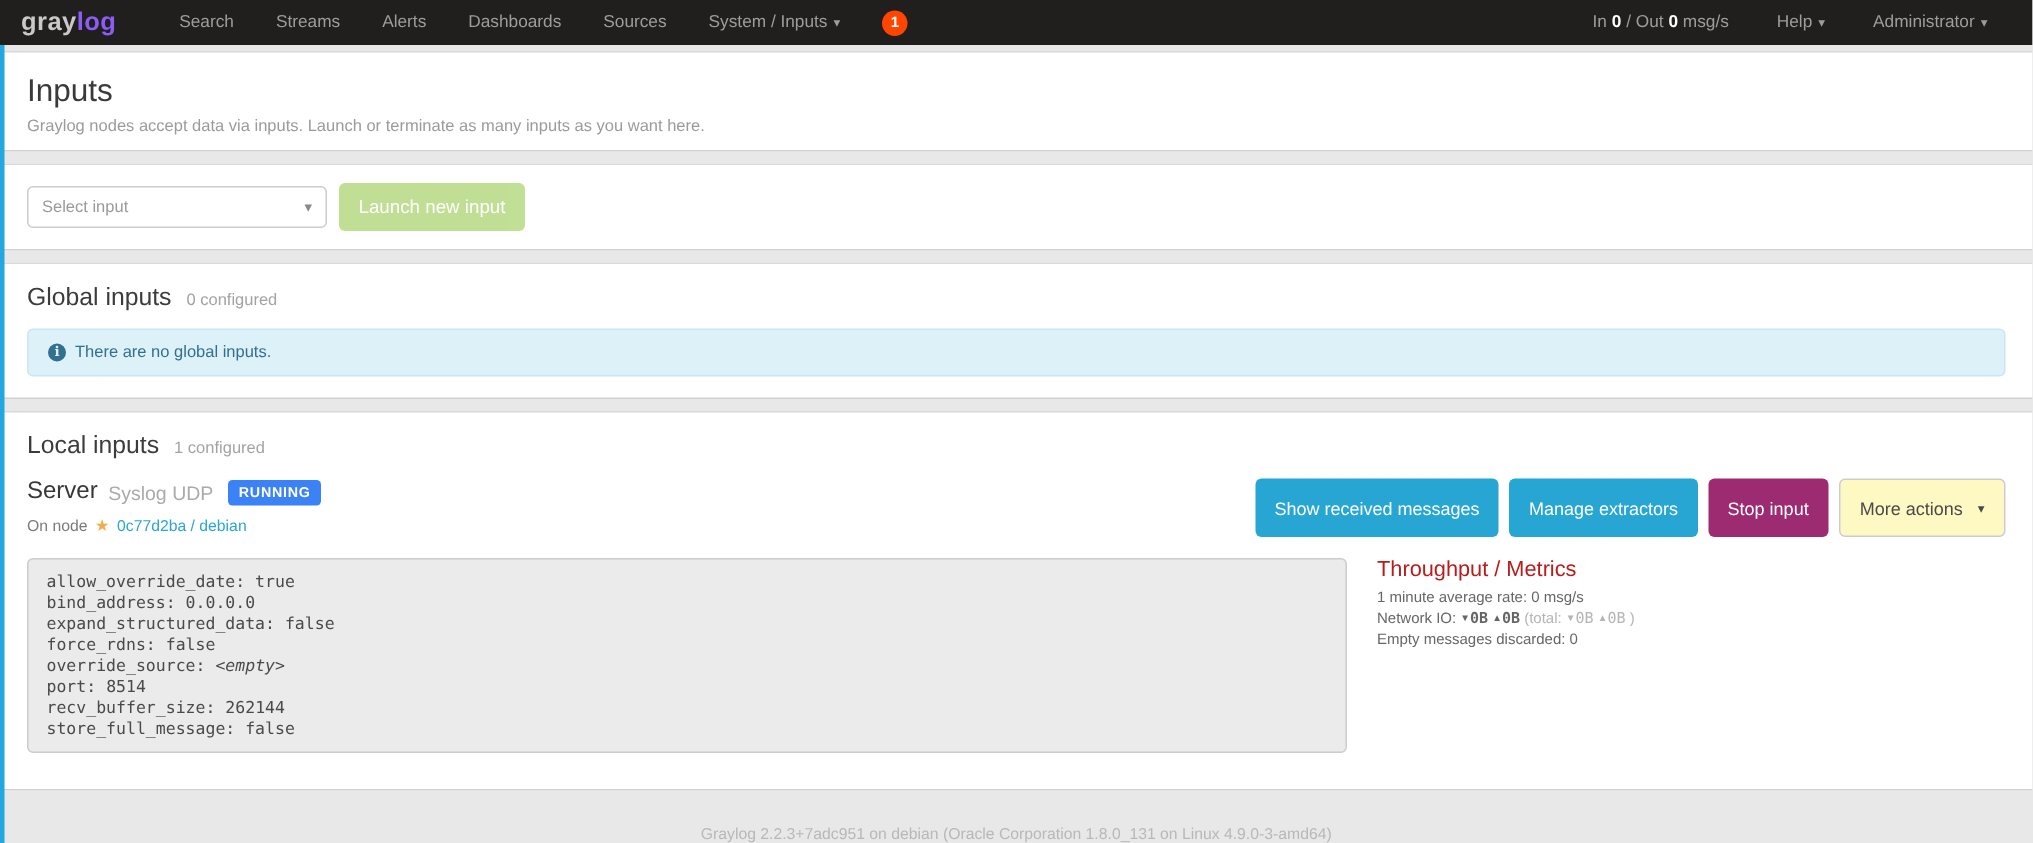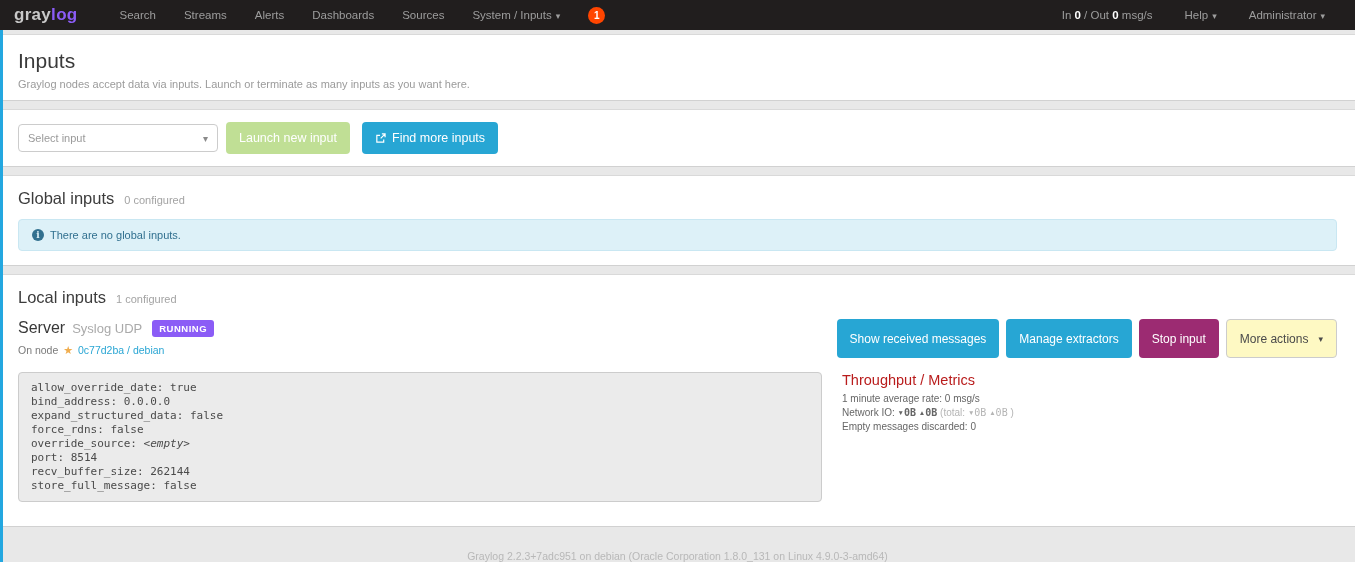--- a/index.html
+++ b/index.html
@@ -70,32 +70,32 @@
     width:12px; height:12px; border-radius:50%; background:#31708f; color:#ddf1f8;
     font-size:9px; font-weight:bold; font-family:"DejaVu Serif", serif;
     display:inline-flex; align-items:center; justify-content:center; margin-right:6px; flex:0 0 auto;
   }
   
   .input-row { display:flex; justify-content:space-between; align-items:flex-start; margin-top:12px; }
   .input-title-line { display:flex; align-items:center; }
   .input-name { font-size:16px; color:#383838; }
   .input-type { font-size:13px; color:#aaa; margin-left:7px; }
   .status-badge {
-    background:#8b5cf6; color:#fff; font-size:9.5px; font-weight:bold; letter-spacing:.5px;
+    background:#3b82f6; color:#fff; font-size:9.5px; font-weight:bold; letter-spacing:.5px;
     border-radius:3px; padding:3px 7px; margin-left:10px;
   }
   .node-line { font-size:10.5px; color:#7a7a7a; margin-top:7px; }
   .star-icon { color:#f0ad4e; font-size:11px; margin:0 2px; }
   .node-link { color:#2aa6d4; text-decoration:none; cursor:pointer; }
   .action-btns { display:flex; align-items:center; gap:7px; }
   .action-btns .btn { height:39px; font-size:12px; }
   
   .detail-cols { display:flex; margin-top:14px; }
   .config-well {
-    width:804px; background:#ebebeb; border:1px solid #ccc; border-radius:4px;
+    width:880px; background:#ebebeb; border:1px solid #ccc; border-radius:4px;
     padding:8px 12px; font-family:"DejaVu Sans Mono", monospace;
     font-size:11px; line-height:14px; color:#4a4a4a;
   }
   .config-line { white-space:pre; }
   .cfg-italic { font-style:italic; }
   .metrics-col { margin-left:20px; }
   .metrics-title { font-size:14.5px; font-weight:400; color:#b91c1c; margin:0 0 5px; }
   .metric-line { font-size:10px; color:#666; margin:3px 0; }
   .io-val { font-family:"DejaVu Sans Mono", monospace; font-size:10px; font-weight:bold; }
   .io-arrow { font-size:6.5px; vertical-align:1px; }
@@ -138,29 +138,20 @@
     <div class="page-desc">Graylog nodes accept data via inputs. Launch or terminate as many inputs as you want here.</div>
   </div>
 
   <div class="panel">
     <div class="launcher-row">
       <div class="fake-select">
         <span>Select input</span>
         <span class="sel-caret">▾</span>
       </div>
       <button class="btn btn-success-disabled">Launch new input</button>
-      <button class="btn btn-info btn-find">
-        <span style="display:inline-flex;">
-            <svg width="11" height="11" viewBox="0 0 12 12">
-              <path d="M5.5 2.5H2v7.5h7.5V7" fill="none" stroke="#fff" stroke-width="1.3"></path>
-              <path d="M7.5 1h3.5v3.5M10.8 1.2L6.2 5.8" fill="none" stroke="#fff" stroke-width="1.3"></path>
-            </svg>
-          </span>
-        <span>Find more inputs</span>
-      </button>
     </div>
   </div>
 
   <div class="panel" style="padding-bottom:14px;">
     <div class="section-head">
       <h2 class="section-title">Global inputs</h2>
       <span class="section-count">0 configured</span>
     </div>
     <div class="alert-info">
       <span class="info-icon">i</span>

